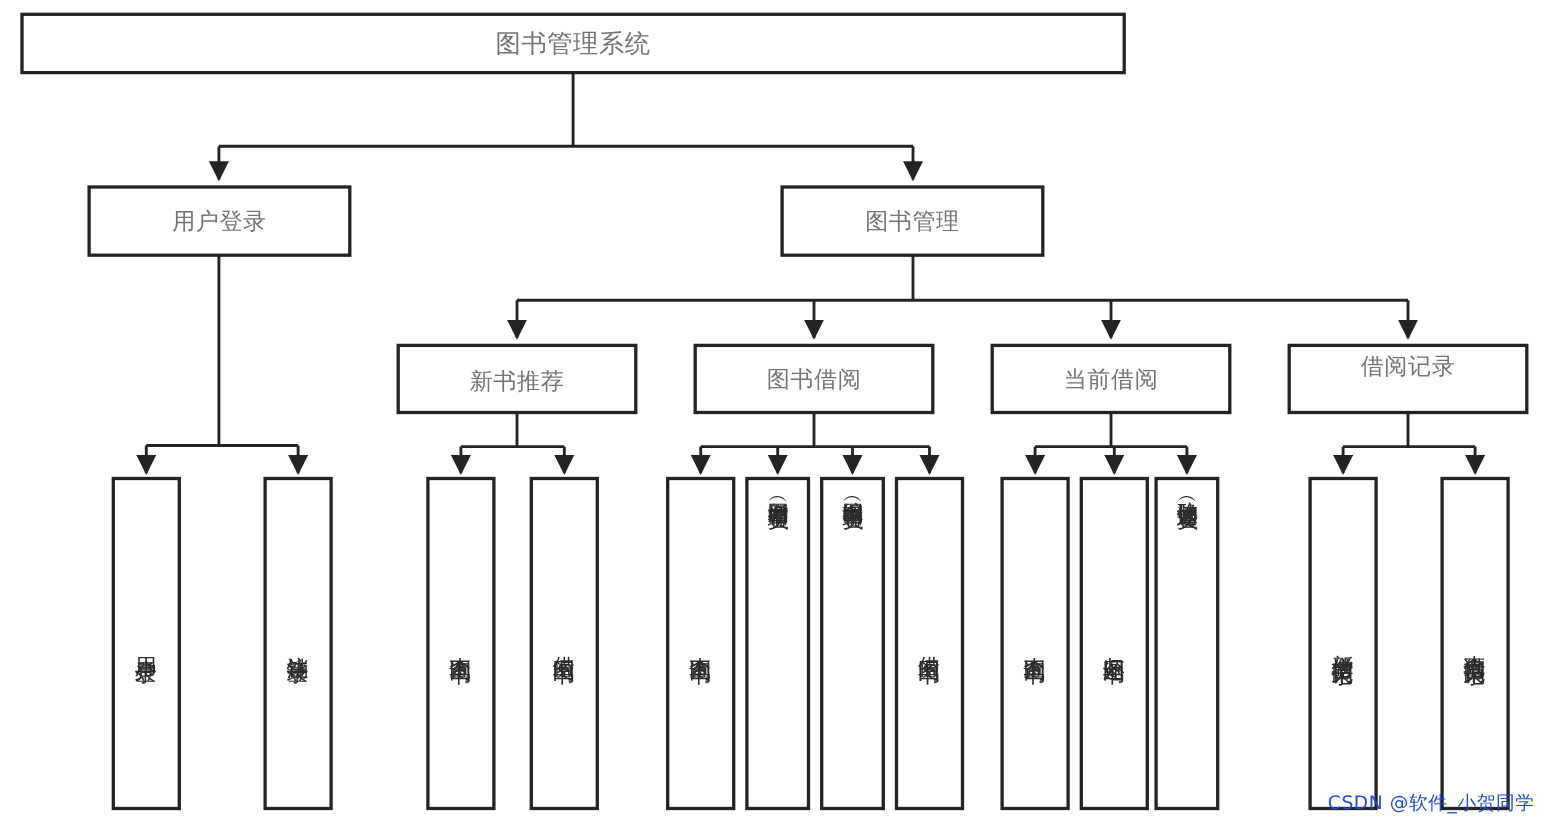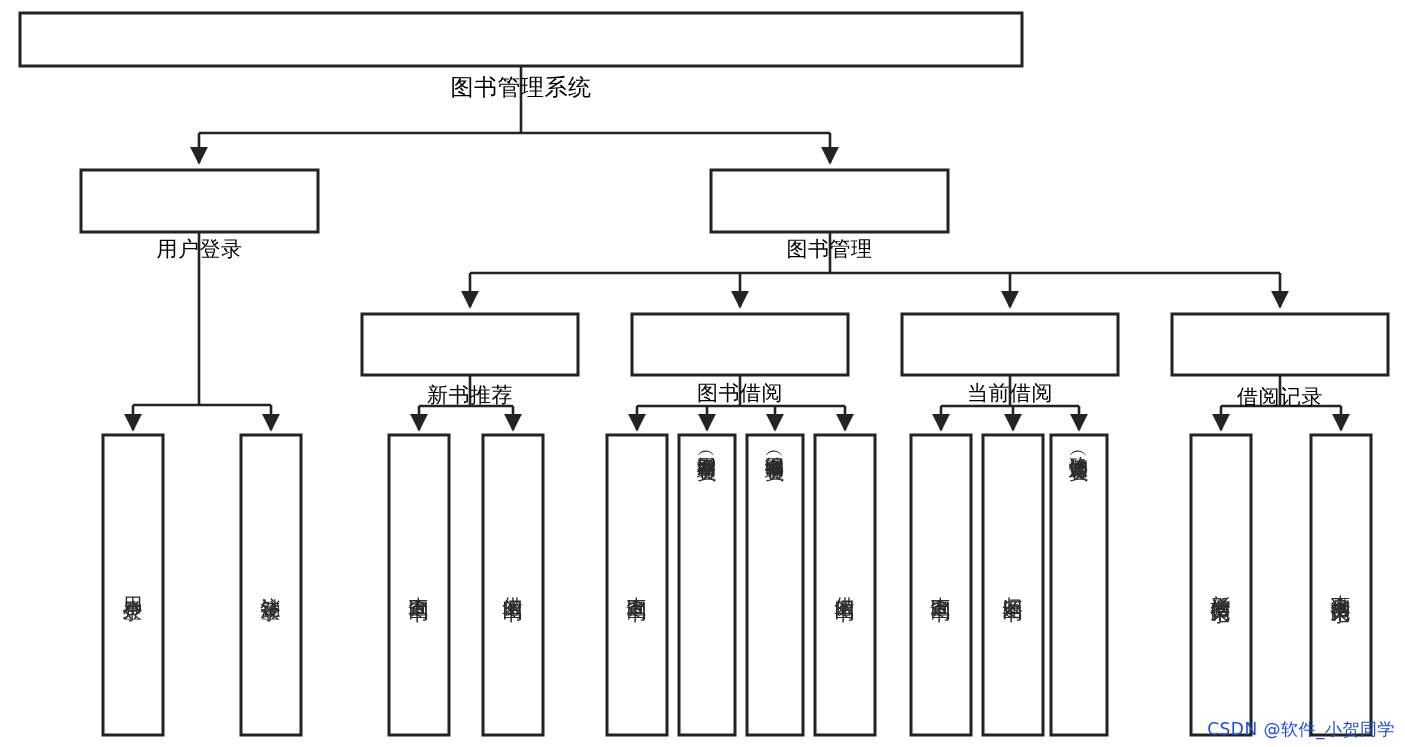--- a/index.html
+++ b/index.html
@@ -38,26 +38,25 @@
   }
   .arrow-head {
     fill: #232323;
   }
   
   .node-label-h {
     position: absolute;
     display: flex;
     align-items: center;
     justify-content: center;
-    color: #000000;
+    color: #737373;
     font-size: 21px;
     letter-spacing: 0.5px;
     white-space: nowrap;
     font-family: Liberation Serif, serif;
-    margin-top: 48px;
   }
   
   .node-label-v {
     position: absolute;
     display: flex;
     align-items: center;
     justify-content: center;
     color: #2b2b2b;
     font-size: 20px;
     writing-mode: vertical-rl;
@@ -168,21 +167,21 @@
   </svg>
 
   <div class="node-label-h" style="left:20px;  top:13px;  width:1002px; height:53px; font-size:23px;">图书管理系统</div>
 
   <div class="node-label-h" style="left:81px;  top:170px; width:237px; height:62px;">用户登录</div>
   <div class="node-label-h" style="left:711px; top:170px; width:237px; height:62px;">图书管理</div>
 
   <div class="node-label-h" style="left:362px;  top:314px; width:216px; height:66px;">新书推荐</div>
   <div class="node-label-h" style="left:632px;  top:314px; width:216px; height:61px;">图书借阅</div>
   <div class="node-label-h" style="left:902px;  top:314px; width:216px; height:61px;">当前借阅</div>
-  <div class="node-label-h" style="left:1172px; top:318px; width:216px; height:61px;">借阅记录</div>
+  <div class="node-label-h" style="left:1172px; top:302px; width:216px; height:61px;">借阅记录</div>
 
   <div class="node-label-v" style="left:103px;  top:435px; width:60px; height:300px;">用户登录</div>
   <div class="node-label-v" style="left:241px;  top:435px; width:60px; height:300px;">注销登录</div>
   <div class="node-label-v" style="left:389px;  top:435px; width:60px; height:300px;">查询图书</div>
   <div class="node-label-v" style="left:483px;  top:435px; width:60px; height:300px;">借阅图书</div>
   <div class="node-label-v" style="left:607px;  top:435px; width:60px; height:300px;">查询图书</div>
   <div class="node-label-v" style="left:679px;  top:435px; width:56px; height:300px; justify-content:flex-start; padding-top:6px; box-sizing:border-box; font-size:19px; letter-spacing:1px;">新增图书（管理员）</div>
   <div class="node-label-v" style="left:747px;  top:435px; width:56px; height:300px; justify-content:flex-start; padding-top:6px; box-sizing:border-box; font-size:19px; letter-spacing:1px;">编辑图书（管理员）</div>
   <div class="node-label-v" style="left:815px;  top:435px; width:60px; height:300px;">借阅图书</div>
   <div class="node-label-v" style="left:911px;  top:435px; width:60px; height:300px;">查询图书</div>

